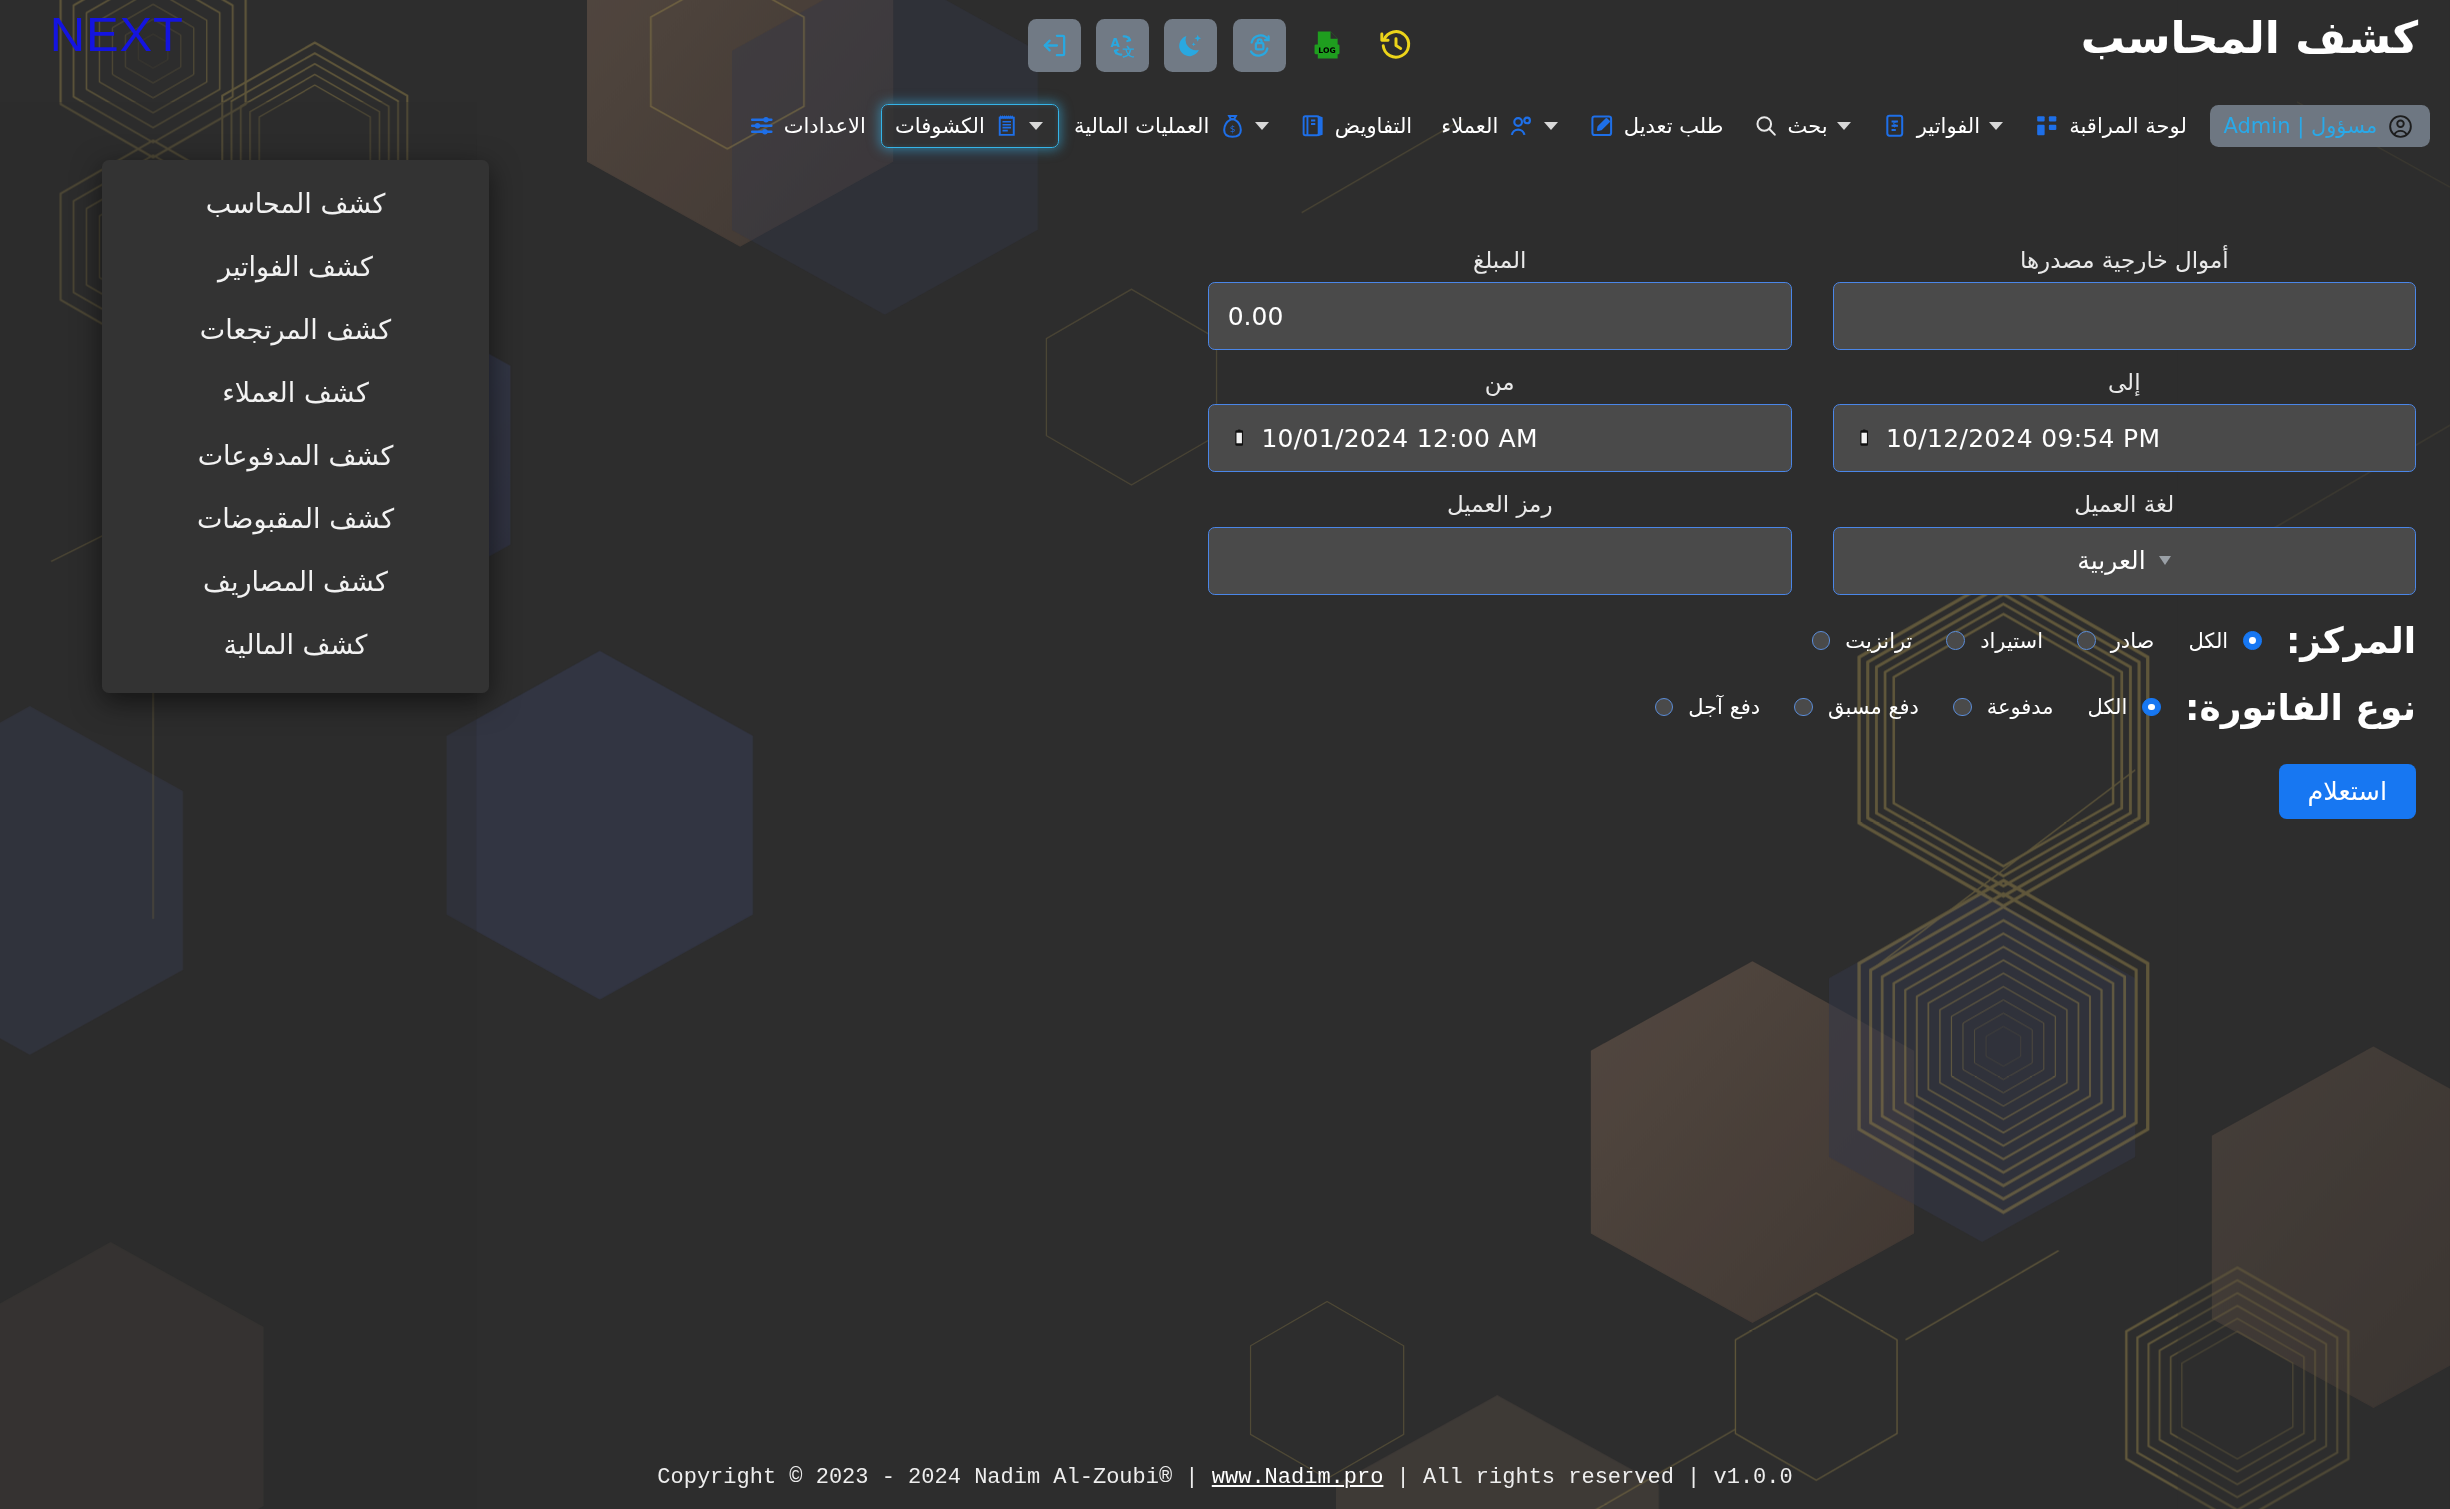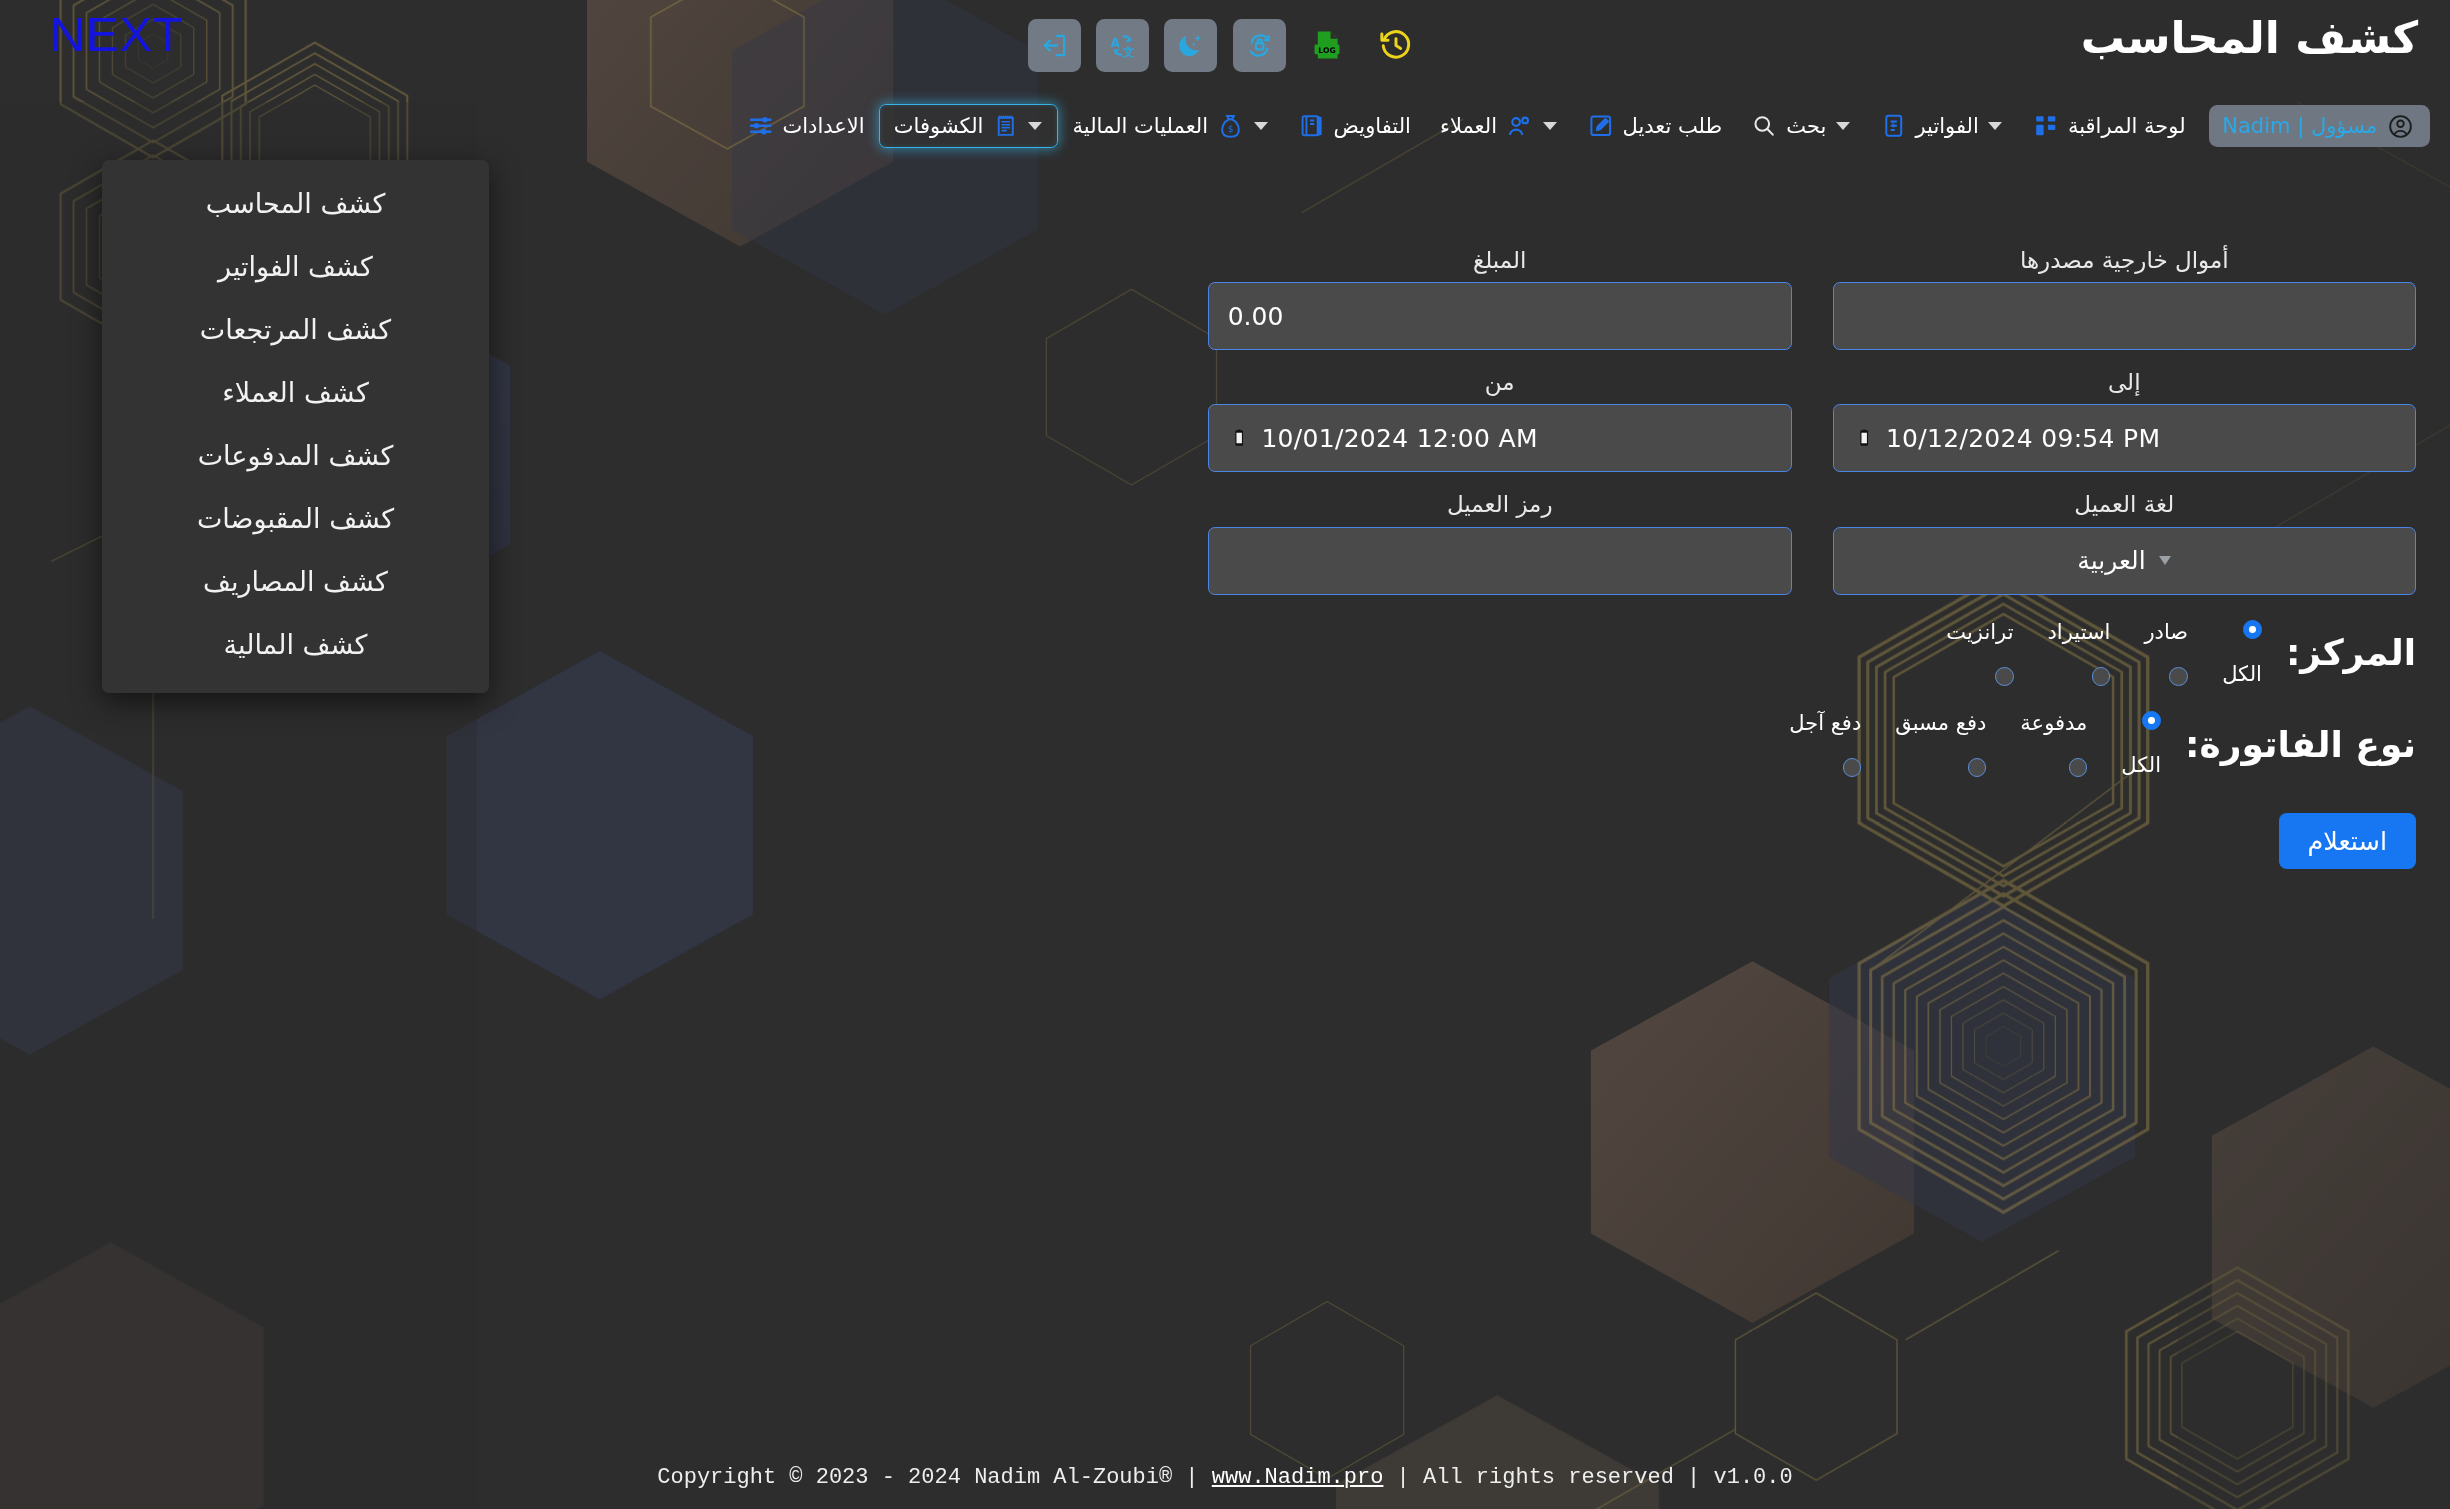--- a/index.html
+++ b/index.html
@@ -198,22 +198,22 @@
     display: flex; flex-direction: row; align-items: center;
     justify-content: flex-start;
     margin-top: 25.5px;
     gap: 0;
   }
   .radio-row .group-title {
     font-size: 36px; font-weight: 700; color: #ffffff;
     margin-left: 24px; white-space: nowrap;
   }
   .radio-opt {
-    display: flex; flex-direction: column; 
-    gap: 23px;
+    display: flex; align-items: center;
+    gap: 15px;
     margin-left: 34px;
     white-space: nowrap;
   }
   .radio-opt .r-label { font-size: 21px; color: #ffffff; }
   .radio-dot {
     width: 18.7px; height: 18.7px; border-radius: 50%;
     border: 1.3px solid #5b8dd9;
     background: #4a4a4a;
     display: flex; align-items: center; justify-content: center;
     flex: 0 0 auto;
@@ -448,21 +448,21 @@
   </div>
 
   <div class="navbar">
 
     <div class="admin-badge">
       <svg width="27" height="27" viewBox="0 0 24 24" fill="none" stroke="#1d1d1d" stroke-width="1.7">
         <circle cx="12" cy="12" r="9.2"></circle>
         <circle cx="12" cy="9.6" r="2.9"></circle>
         <path d="M6.4 19.4a6.2 6.2 0 0 1 11.2 0"></path>
       </svg>
-      <span class="label">مسؤول | Nadim</span>
+      <span class="label">مسؤول | Admin</span>
     </div>
 
     <div class="nav-item">
       <span class="nav-label">لوحة المراقبة</span>
       <svg width="25.5" height="25.5" viewBox="0 0 24 24">
         <rect x="3" y="3" width="7" height="5" rx="1" fill="#1e6fe8"></rect>
         <rect x="14" y="3" width="7" height="5" rx="1" fill="#1e6fe8"></rect>
         <rect x="3" y="11" width="7" height="10" rx="1" fill="#1e6fe8"></rect>
         <rect x="14" y="11" width="7" height="5" rx="1" fill="#1e6fe8"></rect>
       </svg>

